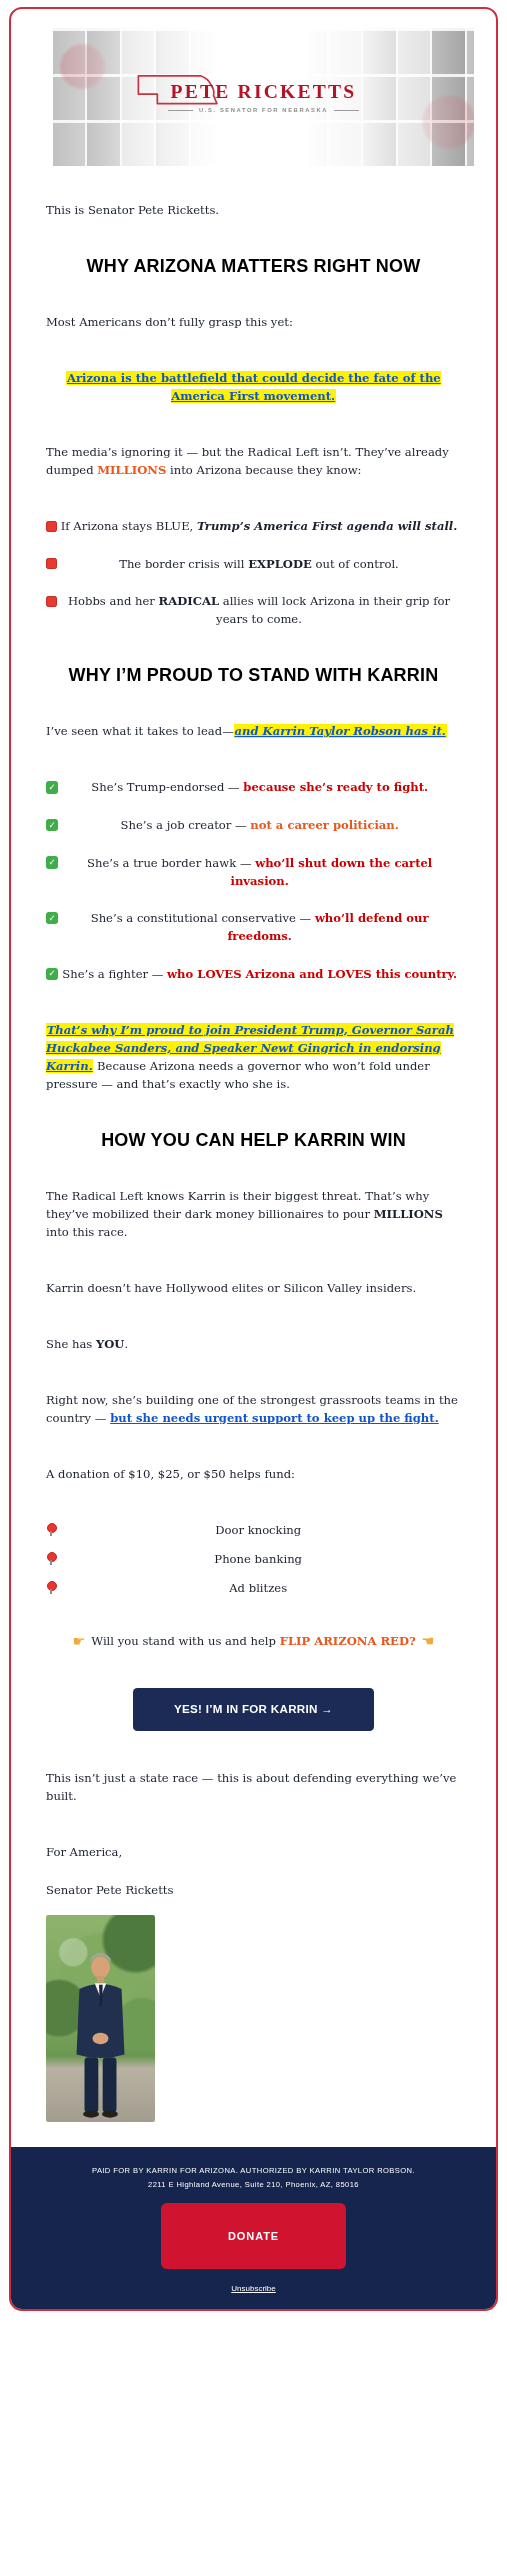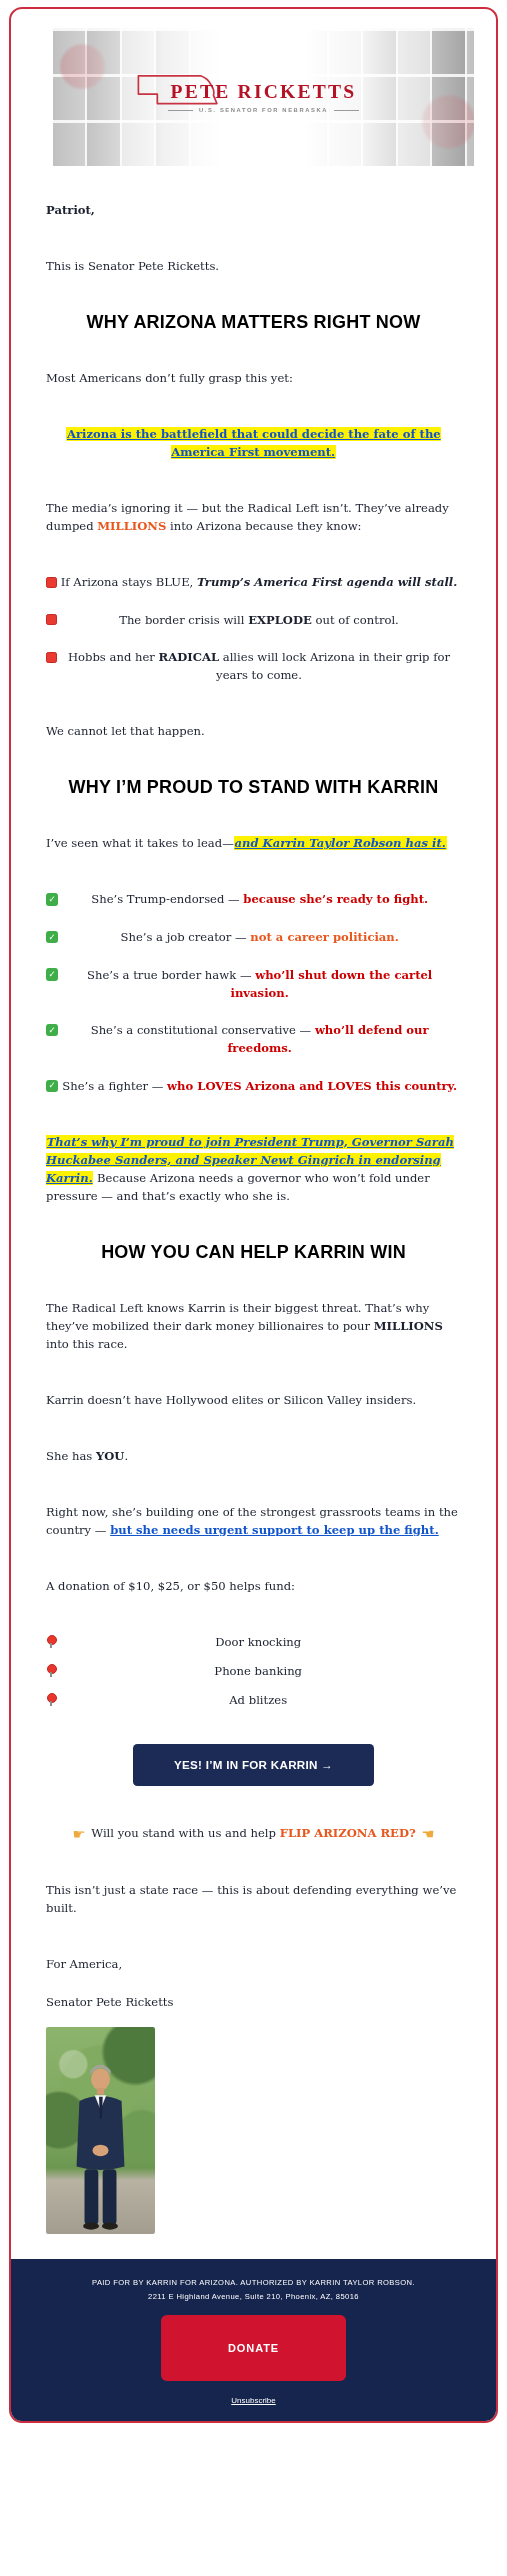--- a/index.html
+++ b/index.html
@@ -223,21 +223,20 @@
           <span class="logo-rule"></span>
           <div class="logo-sub">U.S. SENATOR FOR NEBRASKA</div>
           <span class="logo-rule"></span>
         </div>
       </div>
     </div>
   </div>
 
   <div class="body">
 
-    <p class="b">Patriot,</p>
 
     <p>This is Senator Pete Ricketts.</p>
 
 
     <h2 class="section">WHY ARIZONA MATTERS RIGHT NOW</h2>
 
     <p>Most Americans don’t fully grasp this yet:</p>
 
     <p class="center"><a class="hl">Arizona is the battlefield that could decide the fate of the America First movement.</a></p>
 
@@ -251,21 +250,20 @@
       <div class="icon-row">
         <span class="icon-sq"></span>
         <span class="row-text"><span>The border crisis will </span><span class="b">EXPLODE</span><span> out of control.</span></span>
       </div>
       <div class="icon-row">
         <span class="icon-sq"></span>
         <span class="row-text"><span>Hobbs and her </span><span class="b">RADICAL</span><span> allies will lock Arizona in their grip for years to come.</span></span>
       </div>
     </div>
 
-    <p>We cannot let that happen.</p>
 
     <h2 class="section">WHY I’M PROUD TO STAND WITH KARRIN</h2>
 
     <p><span>I’ve seen what it takes to lead—</span><a class="hl it">and Karrin Taylor Robson has it.</a></p>
 
     <div class="list-group">
       <div class="icon-row">
         <span class="icon-check">
             <span class="check-glyph">✓</span>
           </span>
@@ -319,23 +317,23 @@
       <div class="icon-row">
         <span class="icon-pin"></span>
         <span class="row-text">Phone banking</span>
       </div>
       <div class="icon-row">
         <span class="icon-pin"></span>
         <span class="row-text">Ad blitzes</span>
       </div>
     </div>
 
+    <p class="center"><span class="hand left-pad">☛</span><span>Will you stand with us and help </span><span class="orange">FLIP ARIZONA RED?</span><span class="hand right-pad">☚</span></p>
+
     <p class="center cta-row"><a class="cta">YES! I’M IN FOR KARRIN →</a></p>
-
-    <p class="center"><span class="hand left-pad">☛</span><span>Will you stand with us and help </span><span class="orange">FLIP ARIZONA RED?</span><span class="hand right-pad">☚</span></p>
 
     <p>This isn’t just a state race — this is about defending everything we’ve built.</p>
 
 
     <p class="sig">For America,</p>
 
     <p class="sig-name">Senator Pete Ricketts</p>
 
     <div class="photo">
       <svg viewBox="0 0 150 285" width="109" height="207">

